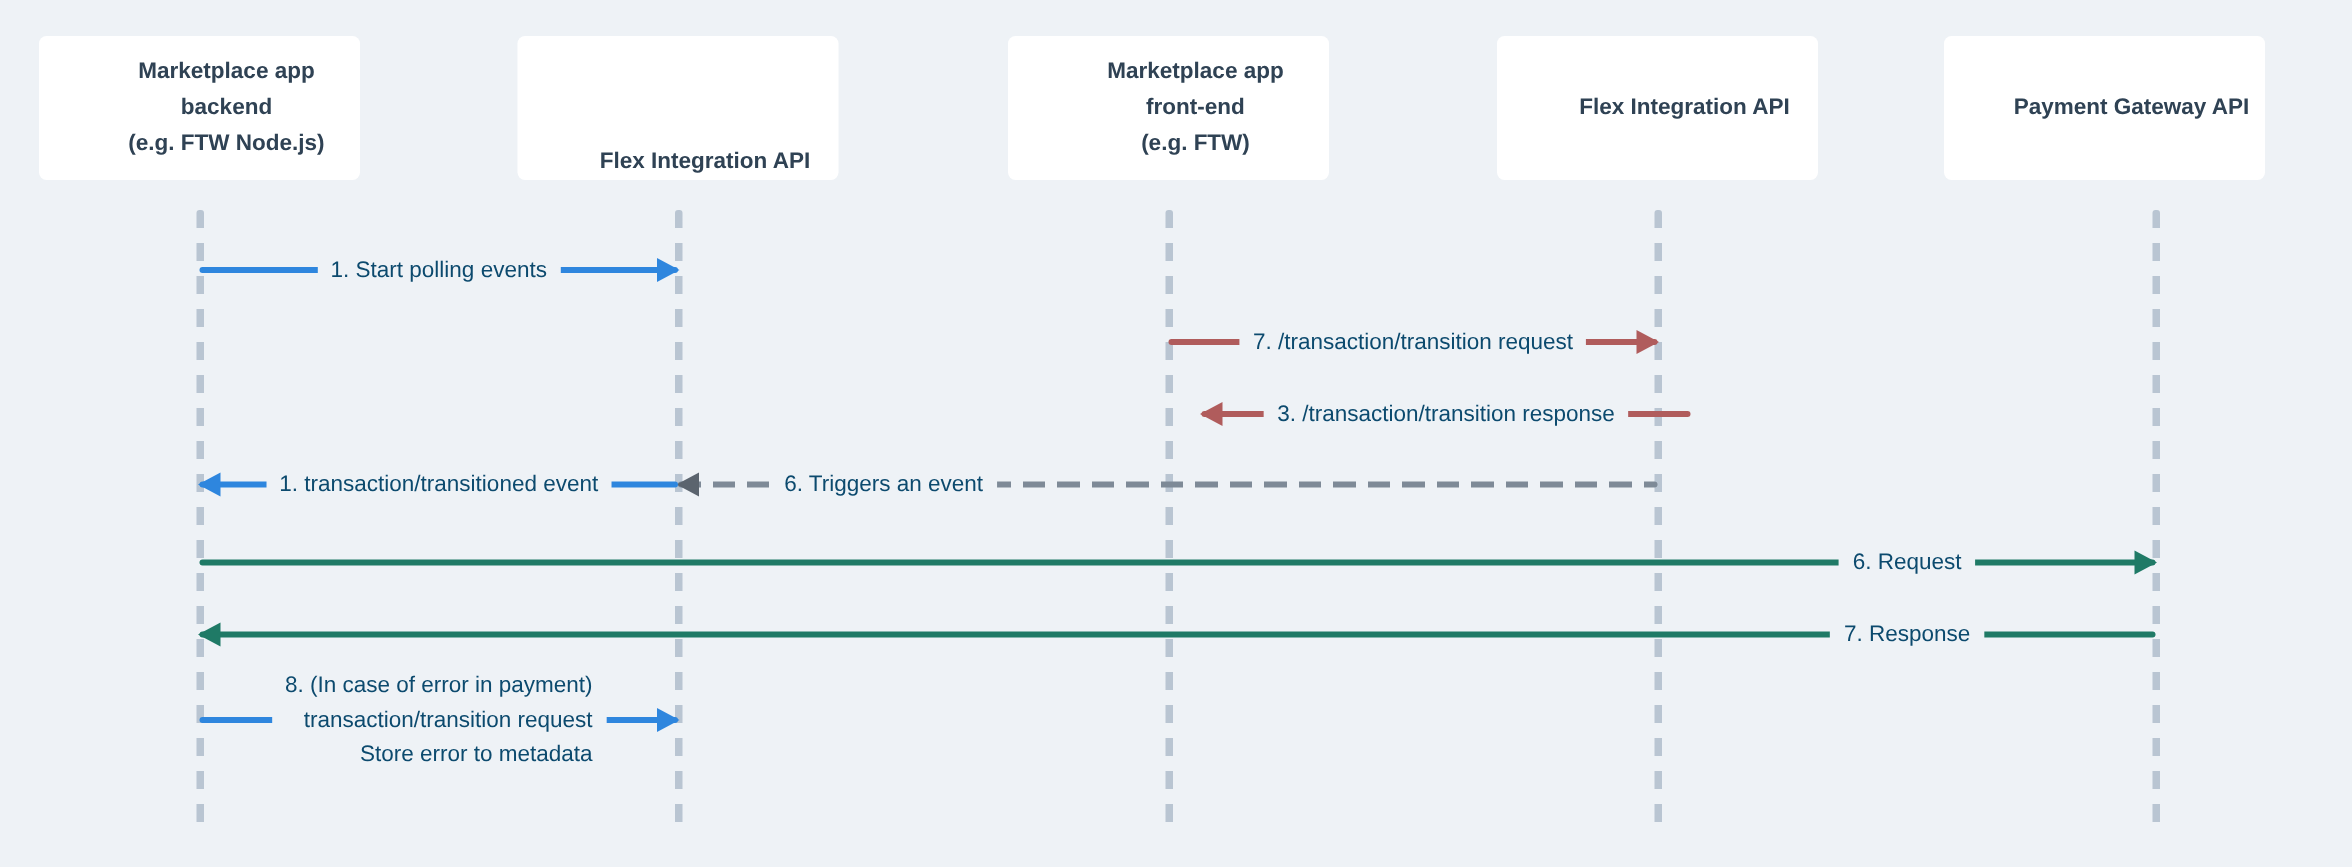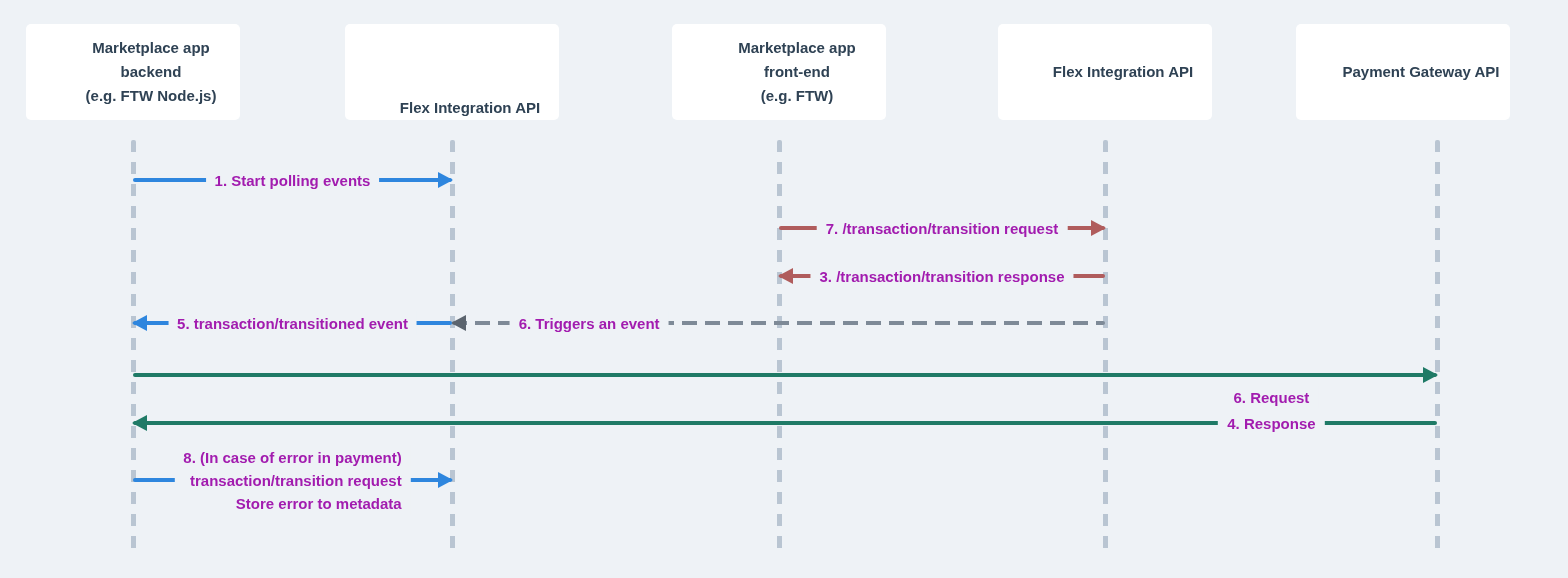--- a/index.html
+++ b/index.html
@@ -84,22 +84,22 @@
     border-right: 15px solid var(--head-color);
   }
   .msg-label {
     position: absolute;
     top: 50%;
     transform: translate(-50%, -50%);
     background: #eef2f6;
     padding: 0 9px;
     text-align: center;
     font-size: 15px;
-    font-weight: 700;
-    color: #a21caf;
+    font-weight: 400;
+    color: #0c4a6e;
     line-height: 23px;
     white-space: nowrap;
   }
 </style>
 </head>
 <body>
 
 <div class="diagram">
   <div id="lifelines">
       <div class="lifeline" style="left: 130.5px;"></div>
@@ -129,44 +129,44 @@
       <div class="message" style="left: 133px; width: 319px; top: 178px; --line-color: #2e86de; --head-color: #2e86de;">
         <div class="msg-line solid"></div>
         <div class="msg-head right"></div>
         <div class="msg-label" style="left: 50%;">1. Start polling events</div>
       </div>
       <div class="message" style="left: 779px; width: 326px; top: 226px; --line-color: #b05c5c; --head-color: #b05c5c;">
         <div class="msg-line solid"></div>
         <div class="msg-head right"></div>
         <div class="msg-label" style="left: 50%;">7. /transaction/transition request</div>
       </div>
-      <div class="message" style="left: 779px; width: 326px; top: 274px; --line-color: #b05c5c; --head-color: #b05c5c;">
+      <div class="message" style="left: 801px; width: 326px; top: 274px; --line-color: #b05c5c; --head-color: #b05c5c;">
         <div class="msg-line solid"></div>
         <div class="msg-head left"></div>
         <div class="msg-label" style="left: 50%;">3. /transaction/transition response</div>
       </div>
       <div class="message" style="left: 452px; width: 653px; top: 321px; --line-color: #7e8a97; --head-color: #5b646e;">
         <div class="msg-line dashed"></div>
         <div class="msg-head left"></div>
         <div class="msg-label" style="left: 21%;">6. Triggers an event</div>
       </div>
       <div class="message" style="left: 133px; width: 319px; top: 321px; --line-color: #2e86de; --head-color: #2e86de;">
         <div class="msg-line solid"></div>
         <div class="msg-head left"></div>
-        <div class="msg-label" style="left: 50%;">5. transaction/transitioned event</div>
+        <div class="msg-label" style="left: 50%;">1. transaction/transitioned event</div>
       </div>
       <div class="message" style="left: 133px; width: 1304px; top: 373px; --line-color: #1f7a66; --head-color: #1f7a66;">
         <div class="msg-line solid"></div>
         <div class="msg-head right"></div>
-        <div class="msg-label" style="left: 87.3%; margin-top: 22px;">6. Request</div>
+        <div class="msg-label" style="left: 87.3%;">6. Request</div>
       </div>
       <div class="message" style="left: 133px; width: 1304px; top: 421px; --line-color: #1f7a66; --head-color: #1f7a66;">
         <div class="msg-line solid"></div>
         <div class="msg-head left"></div>
-        <div class="msg-label" style="left: 87.3%;">4. Response</div>
+        <div class="msg-label" style="left: 87.3%;">7. Response</div>
       </div>
       <div class="message" style="left: 133px; width: 319px; top: 478px; --line-color: #2e86de; --head-color: #2e86de;">
         <div class="msg-line solid"></div>
         <div class="msg-head right"></div>
         <div class="msg-label" style="left: 50%; text-align: right;">8. (In case of error in payment)<br>transaction/transition request<br>Store error to metadata</div>
       </div>
     </div>
 </div>
 
 </body></html>

